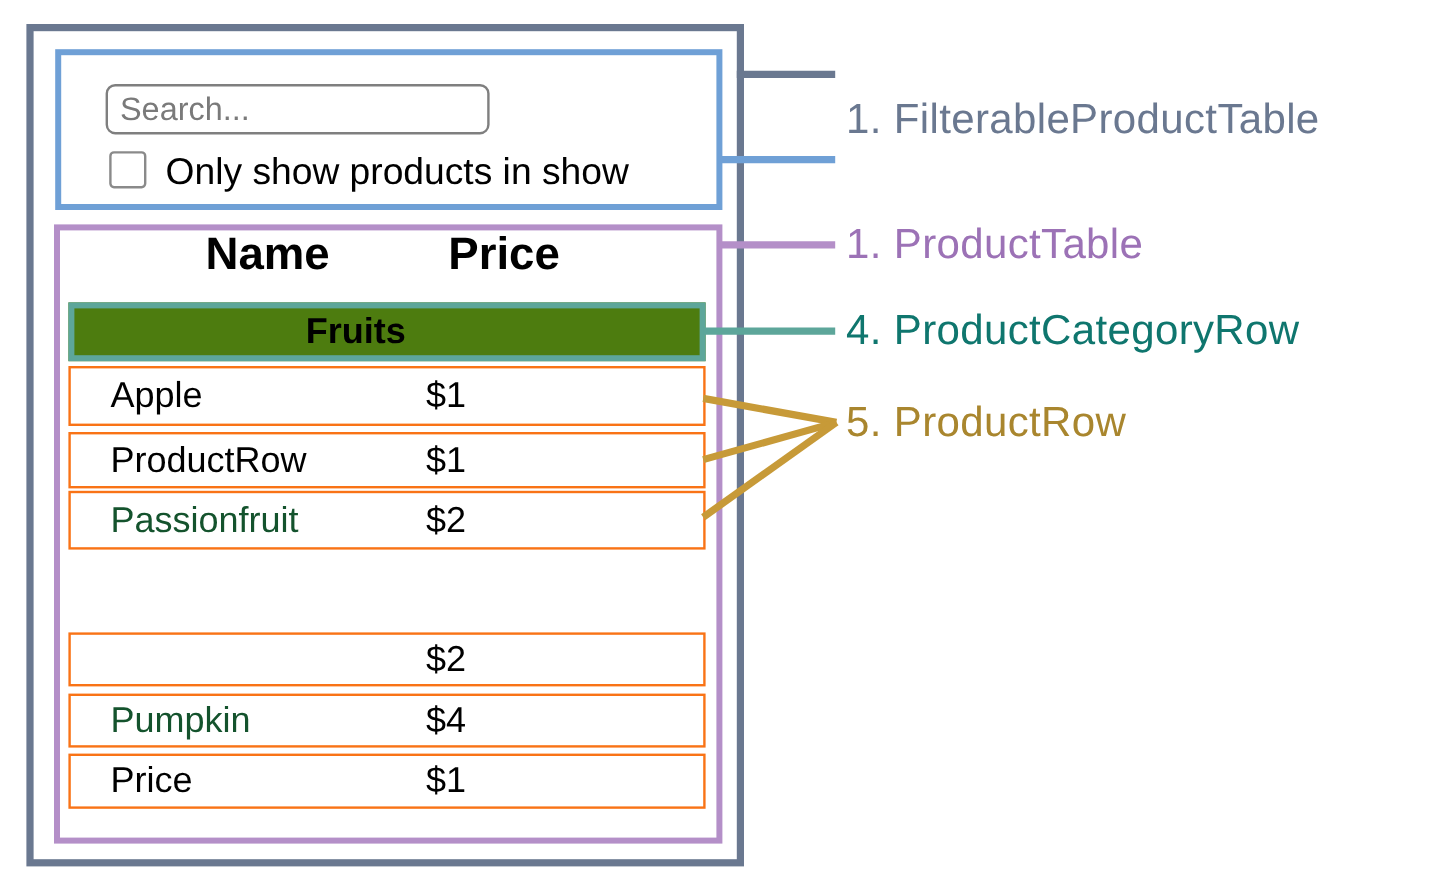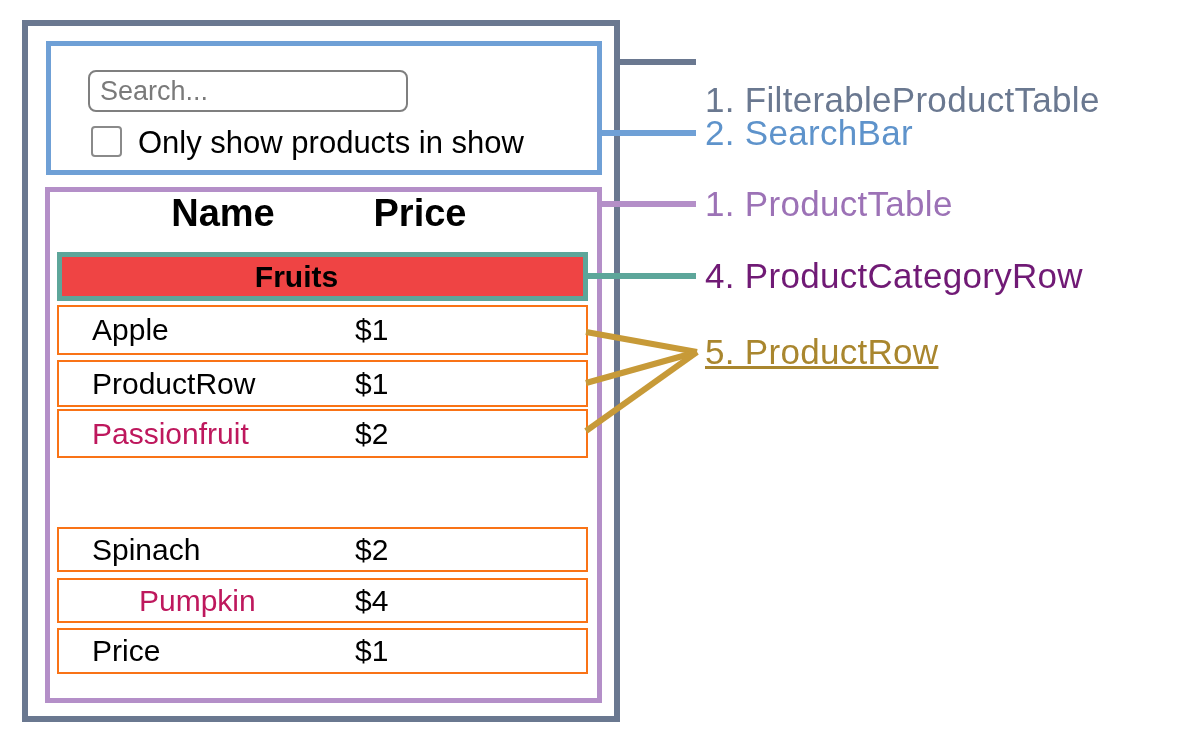--- a/index.html
+++ b/index.html
@@ -38,50 +38,50 @@
   }
 
   
   .col-hdr { font-size: 38px; font-weight: bold; color: #000000; transform: translate(-50%, -50%); white-space: nowrap; }
   .hdr-name  { left: 223px; top: 213px; }
   .hdr-price { left: 420px; top: 213px; }
 
   .cat-row {
     left: 57px; width: 531px; border: 5px solid #5DA69A;
     display: flex; align-items: center; justify-content: center;
-    padding-right: 52px; background: #ef4444;
+    padding-right: 52px; background: #4d7c0f;
   }
   .cat-row span { font-size: 30px; font-weight: bold; color: #000000; }
   .cat-fruits     { top: 252px; height: 49px; }
   .cat-vegetables { top: 472px; height: 49px; }
 
   .prod-row {
     left: 57px; width: 531px; border: 2px solid #f97316;
     display: flex; align-items: center; background: #ffffff;
   }
   .prod-row .p-name  { margin-left: 33px; font-size: 30px; color: #000000; white-space: nowrap; }
   .prod-row .p-price { position: absolute; left: 296px; font-size: 30px; color: #000000; }
-  .prod-row .oos { color: #be185d; text-align: right; }
+  .prod-row .oos { color: #14532d; text-align: right; }
   .row-apple        { top: 305px; height: 50px; }
   .row-dragonfruit  { top: 360px; height: 47px; }
   .row-passionfruit { top: 409px; height: 49px; }
   .row-spinach      { top: 527px; height: 45px; }
-  .row-pumpkin      { top: 578px; height: 45px; padding-left: 47px; }
+  .row-pumpkin      { top: 578px; height: 45px; }
   .row-peas         { top: 628px; height: 46px; }
 
   
   .legend-item {
     left: 705px; transform: translateY(-50%);
     font-size: 35px; letter-spacing: 0.3px; white-space: nowrap;
   }
   .lg-1 { top: 62px;  color: #6A7890; margin-top: 38px; }
   .lg-2 { top: 133px; color: #5E93CB; }
   .lg-3 { top: 204px; color: #9C72B6; }
-  .lg-4 { top: 276px; color: #701a75; }
-  .lg-5 { top: 352px; color: #A9862E; text-decoration: underline; }
+  .lg-4 { top: 276px; color: #0f766e; }
+  .lg-5 { top: 352px; color: #A9862E; }
 
   
   .connectors { left: 0; top: 0; width: 1200px; height: 744px; z-index: 5; pointer-events: none; }
 </style>
 </head>
 <body>
 
 <div class="canvas">
 
   <div class="abs outer-box"></div>
@@ -107,21 +107,20 @@
     <span class="p-name">ProductRow</span>
     <span class="p-price">$1</span>
   </div>
   <div class="abs prod-row row-passionfruit">
     <span class="p-name oos">Passionfruit</span>
     <span class="p-price">$2</span>
   </div>
 
 
   <div class="abs prod-row row-spinach">
-    <span class="p-name">Spinach</span>
     <span class="p-price">$2</span>
   </div>
   <div class="abs prod-row row-pumpkin">
     <span class="p-name oos">Pumpkin</span>
     <span class="p-price">$4</span>
   </div>
   <div class="abs prod-row row-peas">
     <span class="p-name">Price</span>
     <span class="p-price">$1</span>
   </div>
@@ -130,18 +129,17 @@
     <line x1="614" y1="62" x2="696" y2="62" stroke="#6A7890" stroke-width="6"></line>
     <line x1="599" y1="133" x2="696" y2="133" stroke="#6FA0D6" stroke-width="6"></line>
     <line x1="599" y1="204" x2="696" y2="204" stroke="#B48FC8" stroke-width="6"></line>
     <line x1="586" y1="276" x2="696" y2="276" stroke="#5DA69A" stroke-width="6"></line>
     <line x1="586" y1="332" x2="697" y2="352" stroke="#C79A38" stroke-width="6"></line>
     <line x1="586" y1="383" x2="697" y2="352" stroke="#C79A38" stroke-width="6"></line>
     <line x1="586" y1="431" x2="697" y2="352" stroke="#C79A38" stroke-width="6"></line>
   </svg>
 
   <div class="abs legend-item lg-1">1. FilterableProductTable</div>
-  <div class="abs legend-item lg-2">2. SearchBar</div>
   <div class="abs legend-item lg-3">1. ProductTable</div>
   <div class="abs legend-item lg-4">4. ProductCategoryRow</div>
   <div class="abs legend-item lg-5">5. ProductRow</div>
 
 </div>
 
 </body></html>

